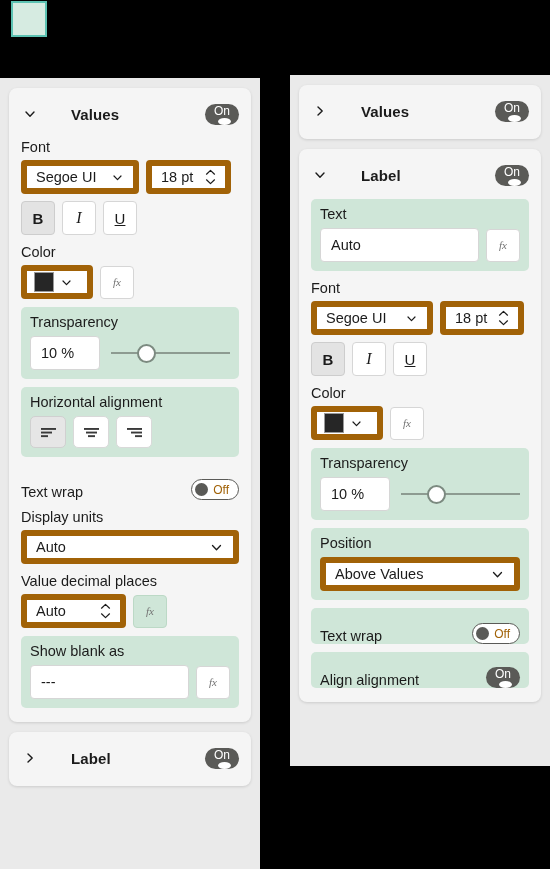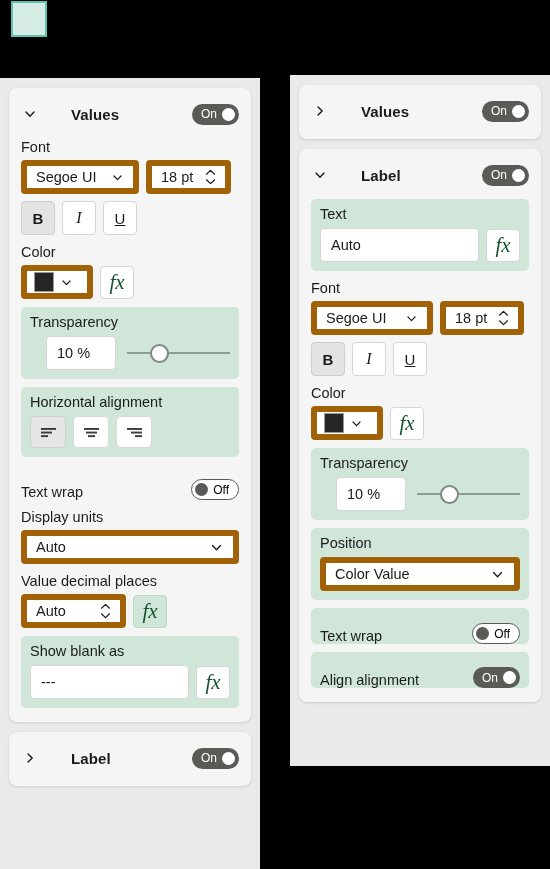--- a/index.html
+++ b/index.html
@@ -59,31 +59,32 @@
   
   .toggle {
     display: inline-flex; align-items: center;
     height: 21px; border-radius: 11px;
     flex: 0 0 auto;
     cursor: pointer; user-select: none;
   }
   .toggle.on {
     background: #5a5a57;
     padding: 0 4px 0 9px;
+    flex-direction: column;
   }
   .toggle.on .tg-label { color: #ffffff; font-size: 12px; margin-right: 5px; }
   .toggle.on .tg-knob  { width: 13px; height: 13px; border-radius: 50%; background:#fff; }
 
   .toggle.off {
     background: #ffffff;
     border: 1px solid #5a5a57;
     padding: 0 9px 0 3px;
   }
   .toggle.off .tg-knob  { width: 13px; height: 13px; border-radius:50%; background:#5a5a57; margin-right:5px; }
-  .toggle.off .tg-label { color:#000000; font-size: 12px; }
+  .toggle.off .tg-label { color:#a16207; font-size: 12px; }
 
   
   .field-label {
     font-size: 14.5px; color: #1b1b1b;
     margin: 9px 0 5px 0;
     display: block;
   }
   .group {
     background: #cfe6d8;
     border-radius: 5px;
@@ -134,34 +135,34 @@
   .sbtn.ital { font-style: italic; font-family:"Liberation Serif", serif; font-size:16px;}
   .sbtn.und  { text-decoration: underline; }
 
   
   .fx {
     width: 34px; height: 33px; flex: 0 0 auto;
     background:#ffffff; border:1px solid #d6d6d6; border-radius:4px;
     display:flex; align-items:center; justify-content:center;
     cursor:pointer;
     font-family:"Liberation Serif", serif;
-    font-style: italic; font-size: 21px; color:#14532d;
+    font-style: italic; font-size: 11px; color:#737373;
   }
   .fx.hl { background:#cfe6d8; border-color:#bcd9c6; }
 
   
   .colorctl { width: 72px; padding: 0 7px; }
   .swatch { width: 20px; height: 20px; background:#262626; border:1px solid #9a9a9a; flex:0 0 auto; }
 
   
   .spin { display:flex; flex-direction:column; align-items:center; justify-content:center; gap:2px; margin-left:6px; }
 
   
   .slider-row { display:flex; align-items:center; gap: 11px; }
-  .num { width: 70px; justify-content:flex-start;margin-left:16px; }
+  .num { width: 70px; justify-content:flex-start; }
   .slider { position:relative; flex:1 1 auto; height: 22px; display:flex; align-items:center; }
   .slider .track { position:absolute; left:0; right:0; height:2px; background:#8d9b91; }
   .slider .thumb {
     position:absolute; left: 22%;
     width: 19px; height: 19px; border-radius:50%;
     background:#ffffff; border: 2px solid #7c8a80;
     cursor:pointer;
   }
 
   
@@ -441,21 +442,21 @@
           <div class="slider">
             <div class="track"></div>
             <div class="thumb" style="left: 22%;"></div>
           </div>
         </div>
       </div>
 
       <div class="group">
         <span class="field-label">Position</span>
         <div class="ctl dd-full">
-          <span class="val">Color Value</span>
+          <span class="val">Above Values</span>
           <span class="caret">
             <svg width="15" height="15" viewBox="0 0 15 15">
                 <path d="M3.5 5.5 L7.5 9.8 L11.5 5.5" fill="none" stroke="#1b1b1b" stroke-width="1.3" stroke-linecap="round" stroke-linejoin="round"></path>
               </svg>
           </span>
         </div>
       </div>
 
       <div class="group lbl-toggle-row">
         <span class="field-label">Text wrap</span>

